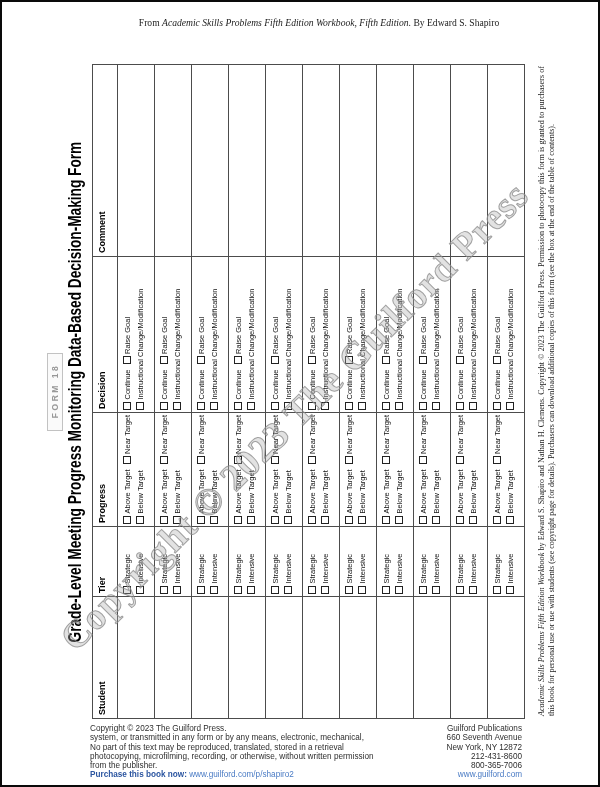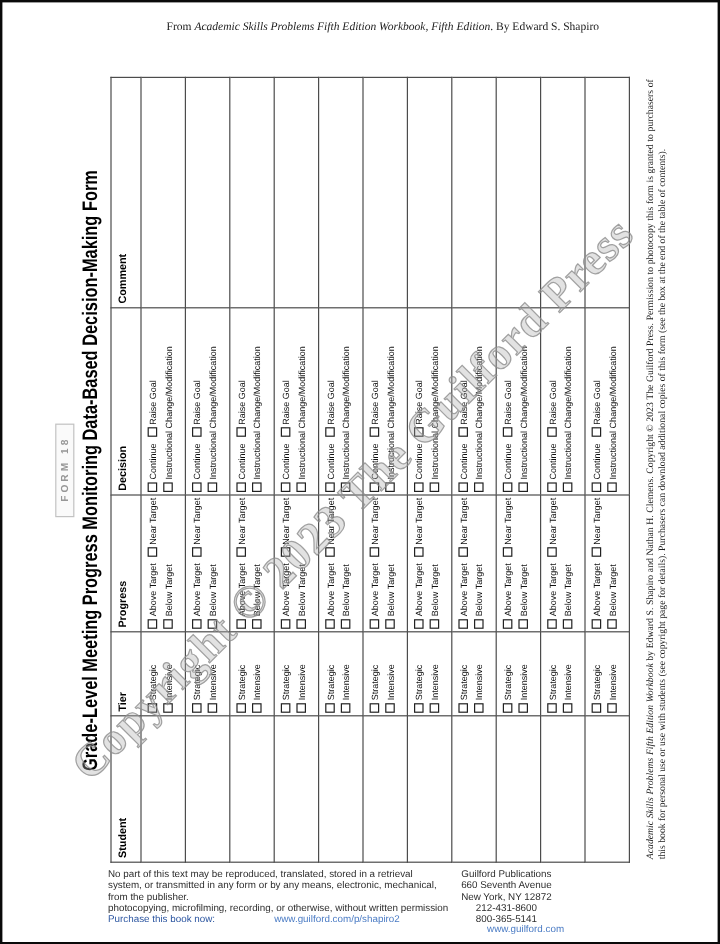--- a/index.html
+++ b/index.html
@@ -50,22 +50,22 @@
   .watermark{
     position:absolute;left:-58px;top:392px;width:700px;text-align:center;
     transform:rotate(-45deg);transform-origin:center center;
     font-family:"Liberation Serif",serif;font-weight:600;font-size:38px;letter-spacing:1px;
     color:rgba(173,173,173,0.35);-webkit-text-stroke:1px rgba(140,140,140,0.8);
     pointer-events:none;white-space:nowrap;
   }
   
   .page-footer{position:absolute;left:0;top:722px;width:100%;font-size:8.2px;line-height:9.3px;color:#2e2e2e;}
   .foot-left{position:absolute;left:88px;top:0;width:340px;}
-  .foot-right{position:absolute;left:320px;top:0;width:200px;text-align:center;}
-  .purchase b{font-weight:normal;text-align:center;}
+  .foot-right{position:absolute;left:320px;top:0;width:200px;text-align:right;}
+  .purchase b{font-weight:bold;text-align:center;}
   a.linklike{text-decoration:none;cursor:pointer;}
 </style>
 </head>
 <body>
 
 <div id="page">
 
   <div class="page-header">
     <div><span>From </span><i>Academic Skills Problems Fifth Edition Workbook, Fifth Edition</i><span>. By Edward S. Shapiro</span></div>
   </div>
@@ -334,29 +334,30 @@
     </table>
     <div class="form-credit">
       <i>Academic Skills Problems Fifth Edition Workbook</i><span> by Edward S. Shapiro and Nathan H. Clemens. Copyright © 2023 The Guilford Press. Permission to photocopy this form is granted to purchasers of this book for personal use or use with students (see copyright page for details). Purchasers can download additional copies of this form (see the box at the end of the table of contents).</span>
     </div>
   </div>
 
   <div class="watermark">Copyright © 2023 The Guilford Press</div>
 
   <div class="page-footer">
     <div class="foot-left" id="foot-left">
+        <div>Copyright © 2023 The Guilford Press.</div>
+        <div>system, or transmitted in any form or by any means, electronic, mechanical,</div>
         <div>No part of this text may be reproduced, translated, stored in a retrieval</div>
-        <div>system, or transmitted in any form or by any means, electronic, mechanical,</div>
+        <div>photocopying, microfilming, recording, or otherwise, without written permission</div>
         <div>from the publisher.</div>
-        <div>photocopying, microfilming, recording, or otherwise, without written permission</div>
-        <div class="purchase"><b style="color: rgb(43, 85, 160);">Purchase this book now: </b><a class="linklike" style="color: rgb(74, 123, 196); margin-left: 47px;">www.guilford.com/p/shapiro2</a></div>
+        <div class="purchase"><b style="color: rgb(43, 85, 160);">Purchase this book now: </b><a class="linklike" style="color: rgb(74, 123, 196);">www.guilford.com/p/shapiro2</a></div>
       </div>
     <div class="foot-right" id="foot-right">
         <div>Guilford Publications</div>
         <div>660 Seventh Avenue</div>
         <div>New York, NY 12872</div>
         <div>212-431-8600</div>
-        <div>800-365-5141</div>
+        <div>800-365-7006</div>
         <div><a class="linklike" style="color: rgb(74, 123, 196); margin-left: 32px;">www.guilford.com</a></div>
       </div>
   </div>
 
 </div>
 
 </body></html>

